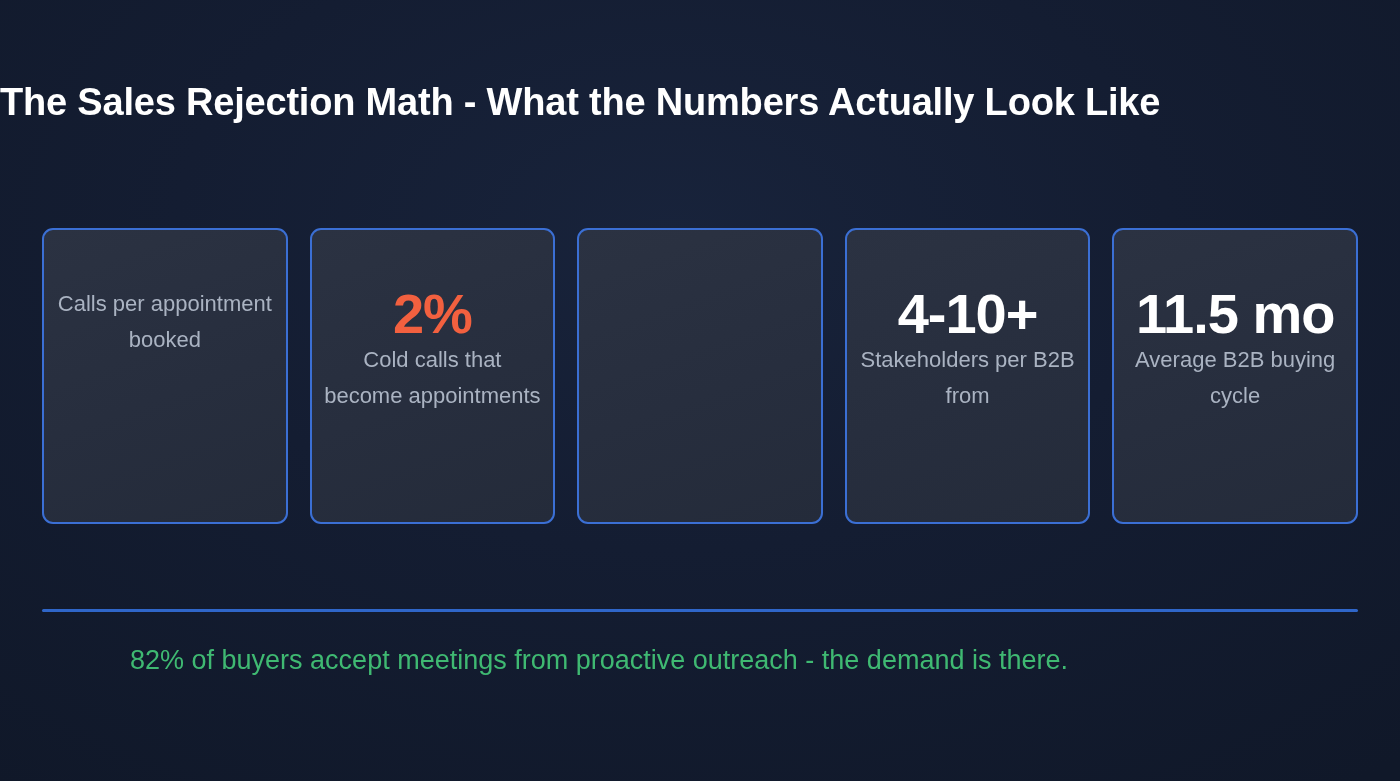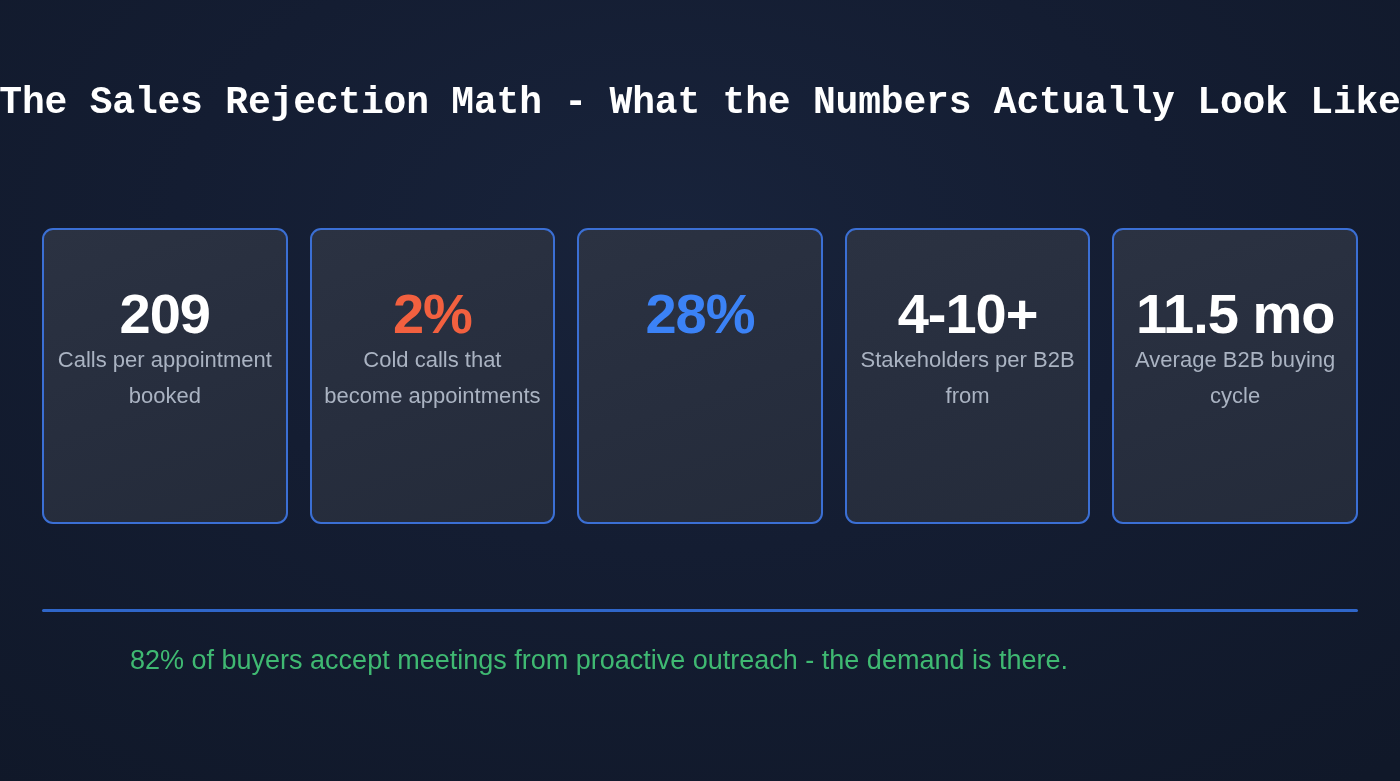--- a/index.html
+++ b/index.html
@@ -25,23 +25,22 @@
     position: relative;
     display: flex;
     flex-direction: column;
   }
 
   
   .title-row {
     height: 176px;
     display: flex;
     align-items: center;
-    justify-content: center;
+    justify-content: flex-start;
     padding-top: 28px;
-    font-family: Liberation Mono, monospace;
   }
   .page-title {
     font-size: 38px;
     font-weight: bold;
     color: #ffffff;
     letter-spacing: -0.2px;
     white-space: nowrap;
     text-align: center;
   }
 
@@ -126,31 +125,29 @@
 
 <div class="page">
 
   <div class="title-row">
     <h1 class="page-title">The Sales Rejection Math - What the Numbers Actually Look Like</h1>
   </div>
 
   <div class="cards-row">
 
     <div class="stat-card">
-      <div class="stat-value">209</div>
       <div class="stat-label">Calls per appointment booked</div>
     </div>
 
     <div class="stat-card">
       <div class="stat-value accent-red">2%</div>
       <div class="stat-label">Cold calls that become appointments</div>
     </div>
 
     <div class="stat-card">
-      <div class="stat-value accent-blue">28%</div>
     </div>
 
     <div class="stat-card">
       <div class="stat-value">4-10+</div>
       <div class="stat-label">Stakeholders per B2B from</div>
     </div>
 
     <div class="stat-card">
       <div class="stat-value">11.5 mo</div>
       <div class="stat-label">Average B2B buying cycle</div>

